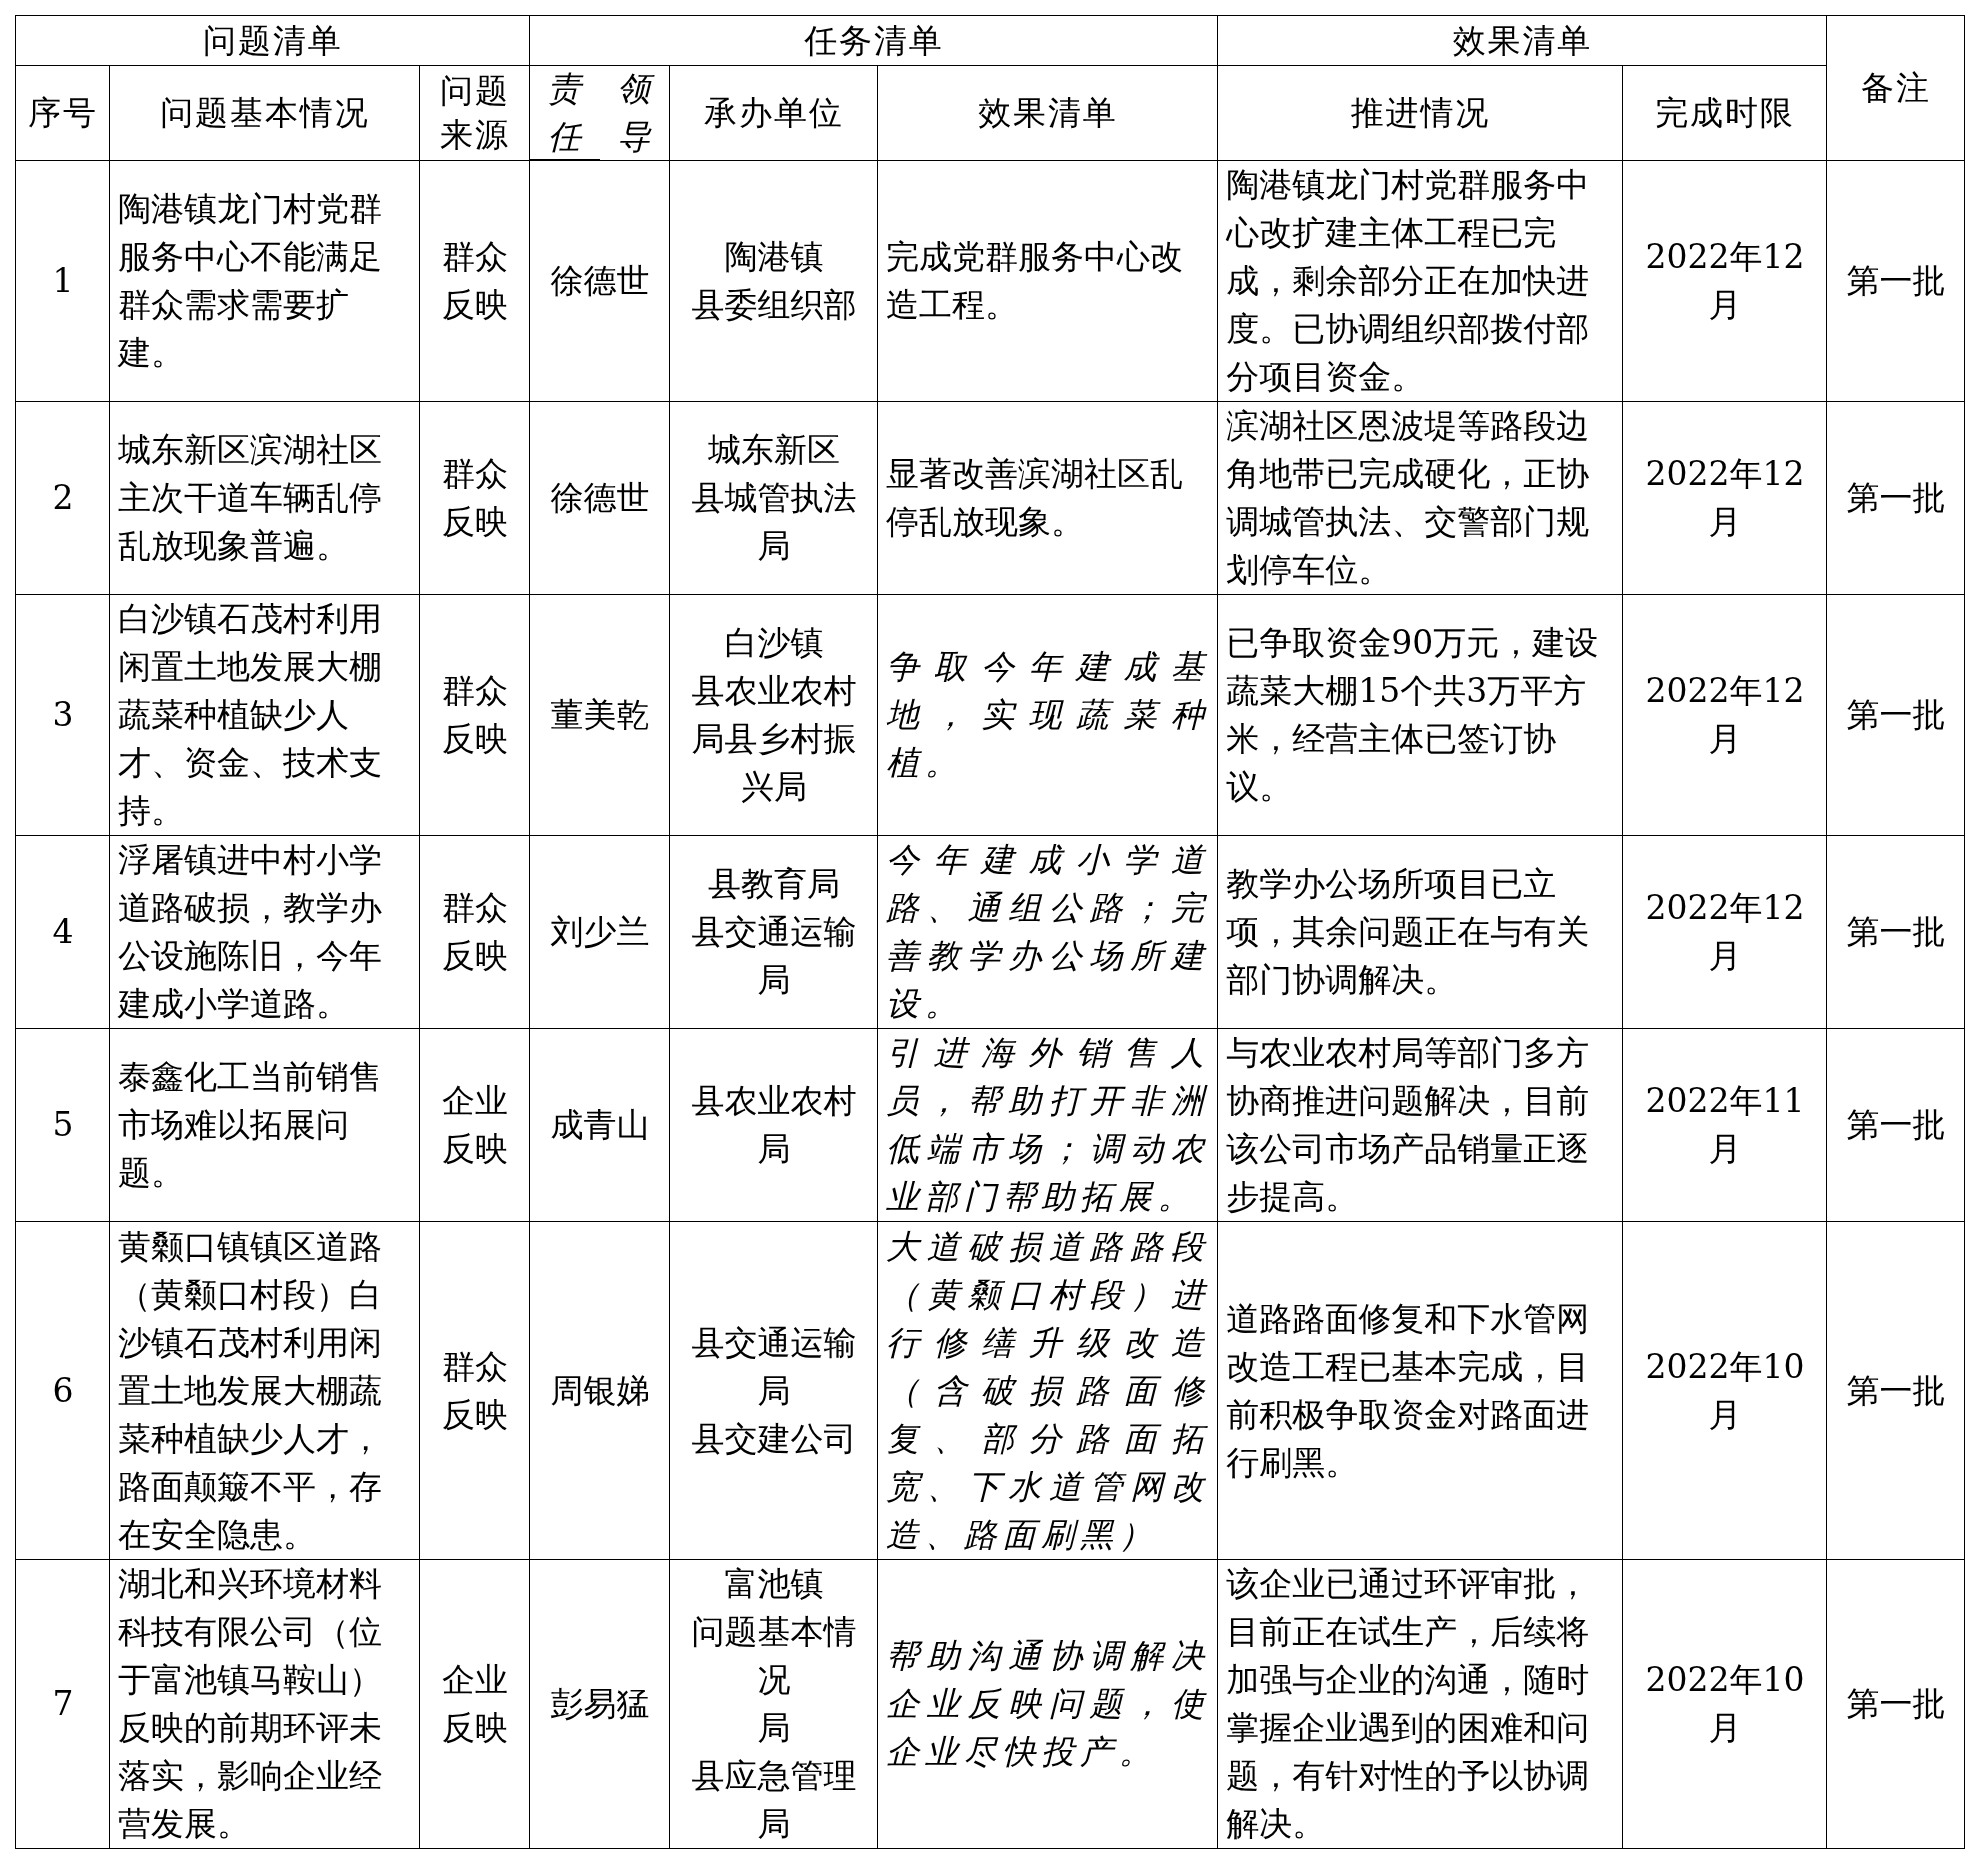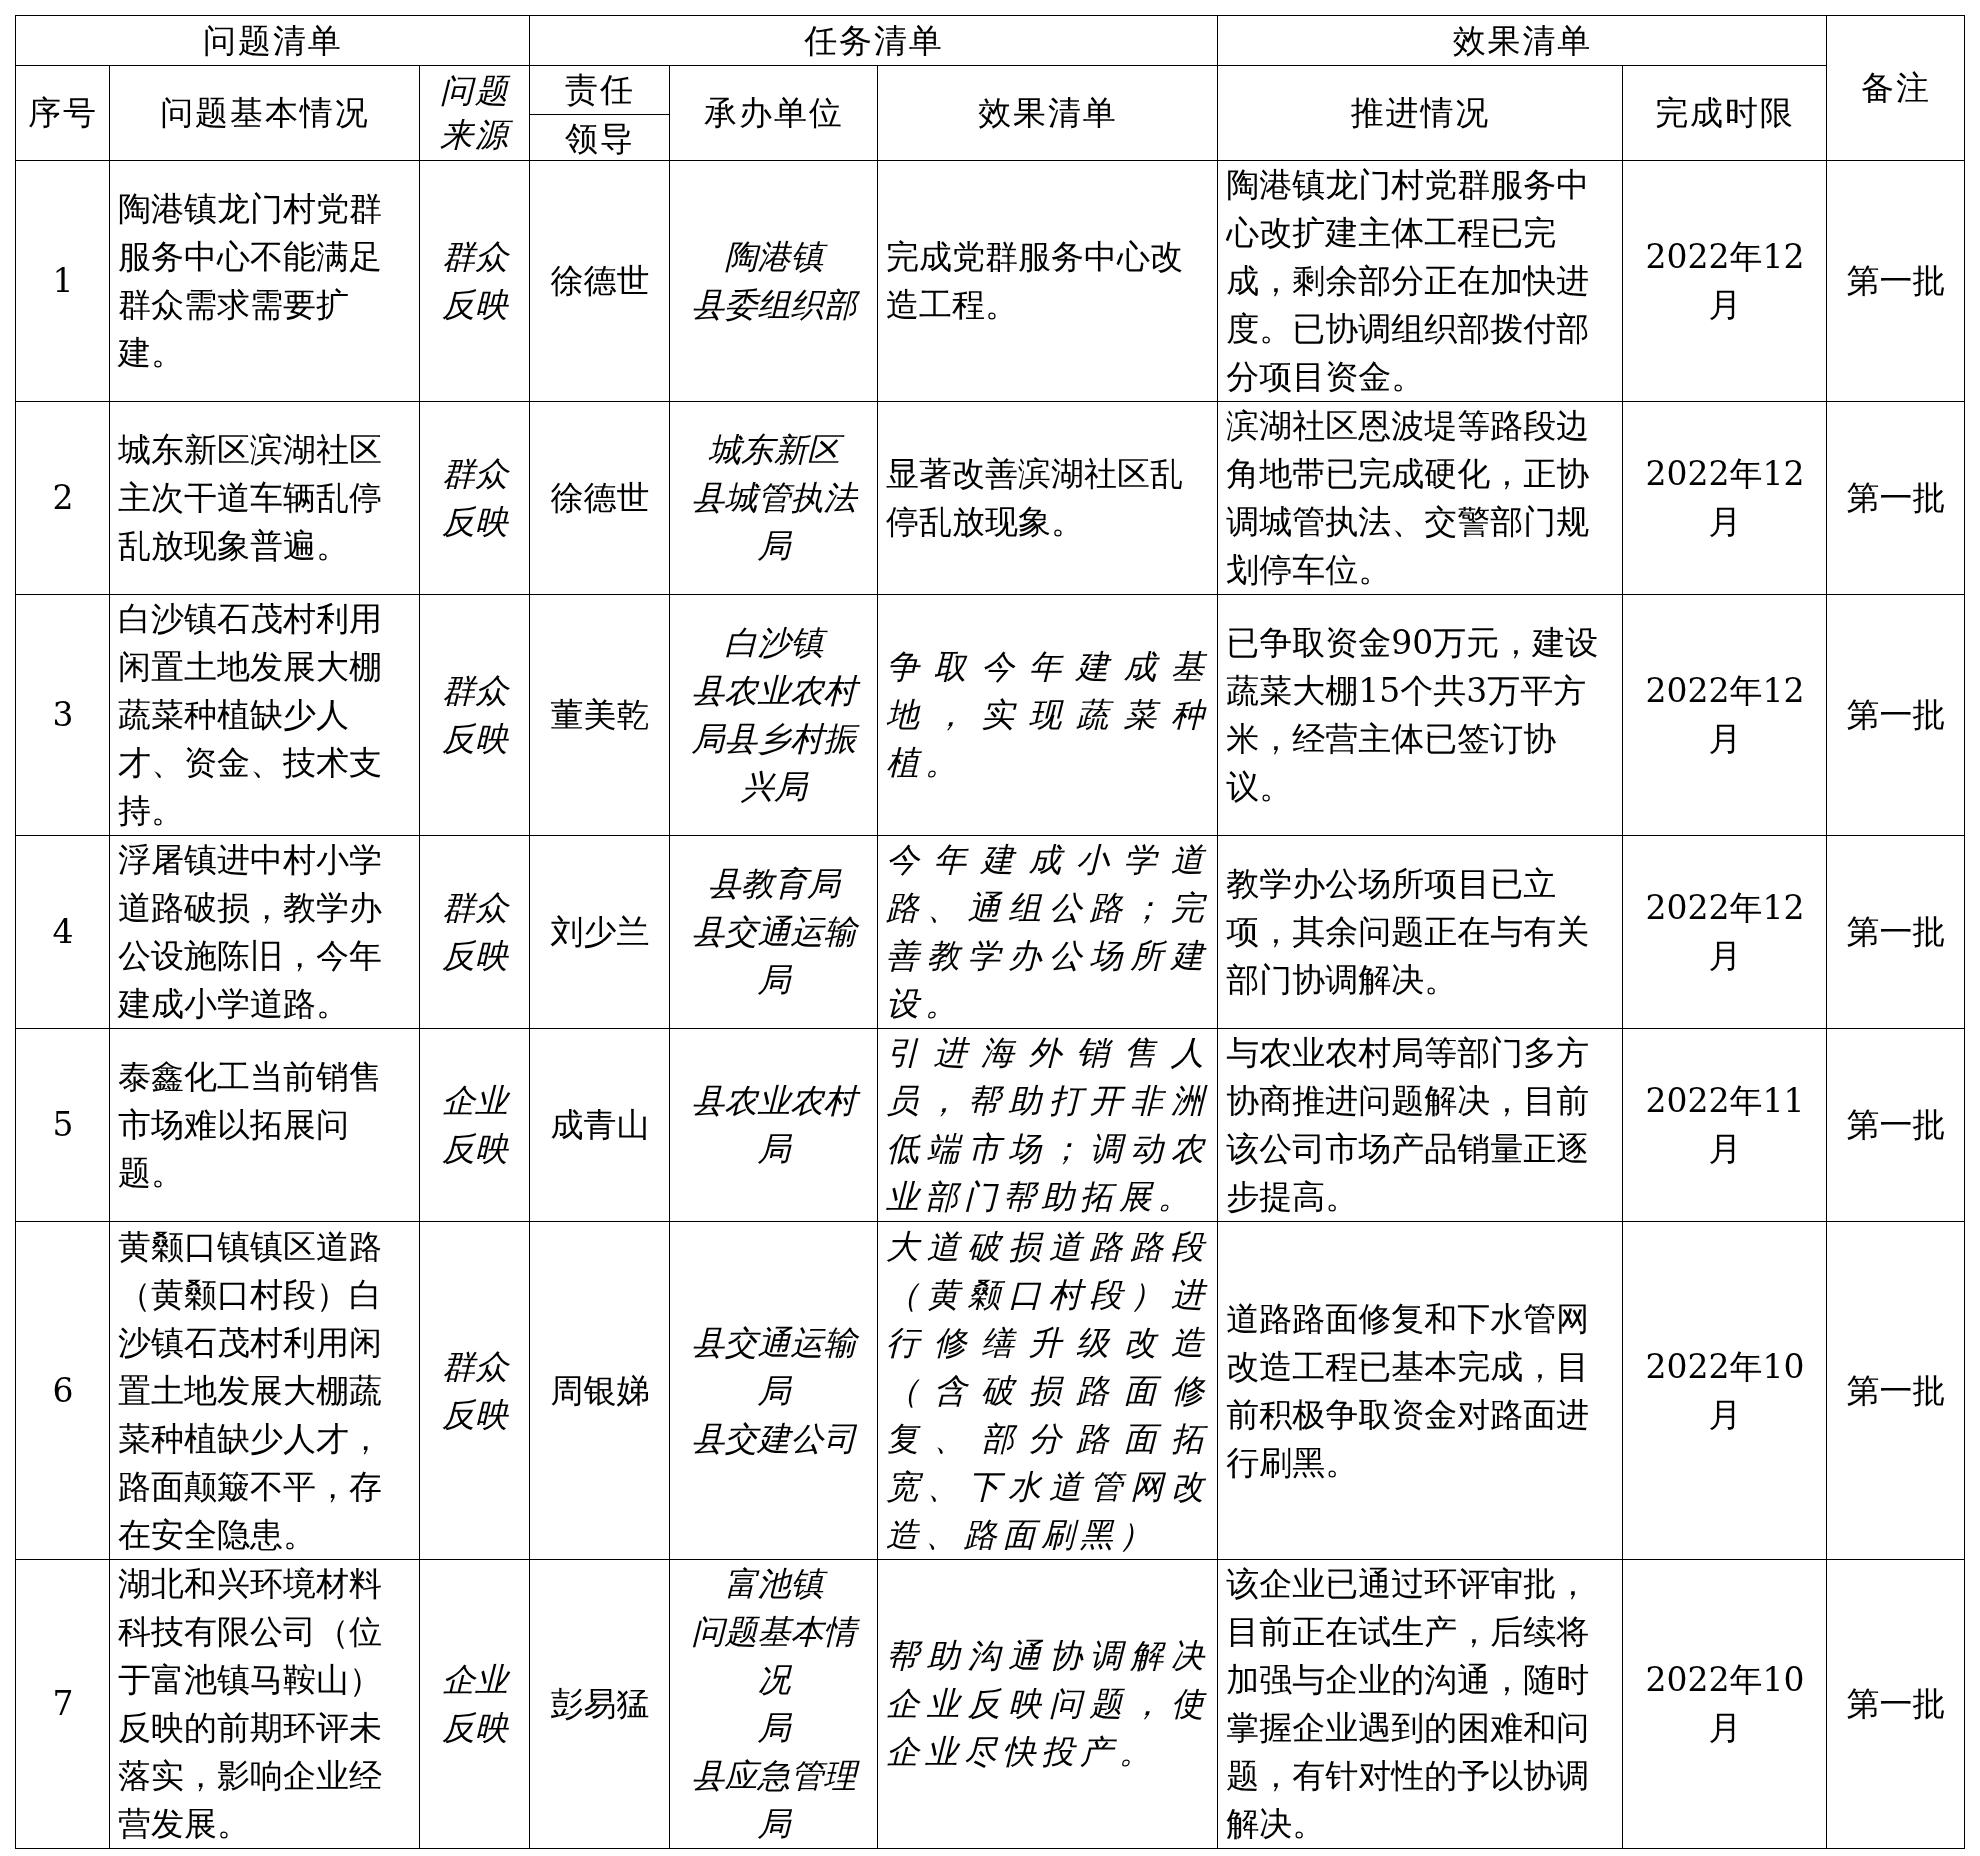--- a/index.html
+++ b/index.html
@@ -17,24 +17,24 @@
     font-family:"DejaVu Serif", "Liberation Serif", serif;
     font-size:33px;
     line-height:48px;
     font-weight:normal;
   }
   th.h { font-family:"DejaVu Sans", "Liberation Sans", sans-serif; font-weight:bold; text-align:center; font-size:33px; letter-spacing:1.9px;margin-top:36px; }
   td.c { text-align:center; }
   td.l { text-align:left; word-break:break-all; }
   td.j { text-align:justify; text-align-last:left; word-break:break-all; letter-spacing:5.8px;font-style:italic; }
   .subhead { padding:0 !important; }
-  .stack { display:flex; flex-direction:column; height:100%; }
+  .stack { display:flex; height:100%;font-style:italic; }
   .stack div { flex:1; display:flex; align-items:center; justify-content:center; }
   .stack div:first-child { border-bottom:1.9px solid #000; }
-  .ml { white-space:pre-line;font-style:italic; }
+  .ml { white-space:pre-line; }
 </style>
 </head>
 <body>
 
 <table class="grid">
   <colgroup>
     <col style="width:94px">
     <col style="width:310px">
     <col style="width:110px">
     <col style="width:140px">

